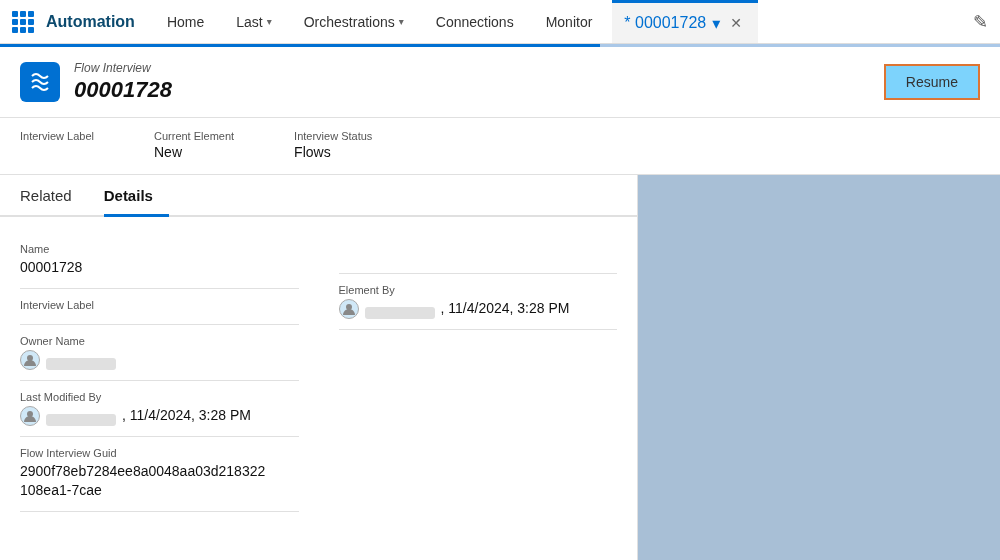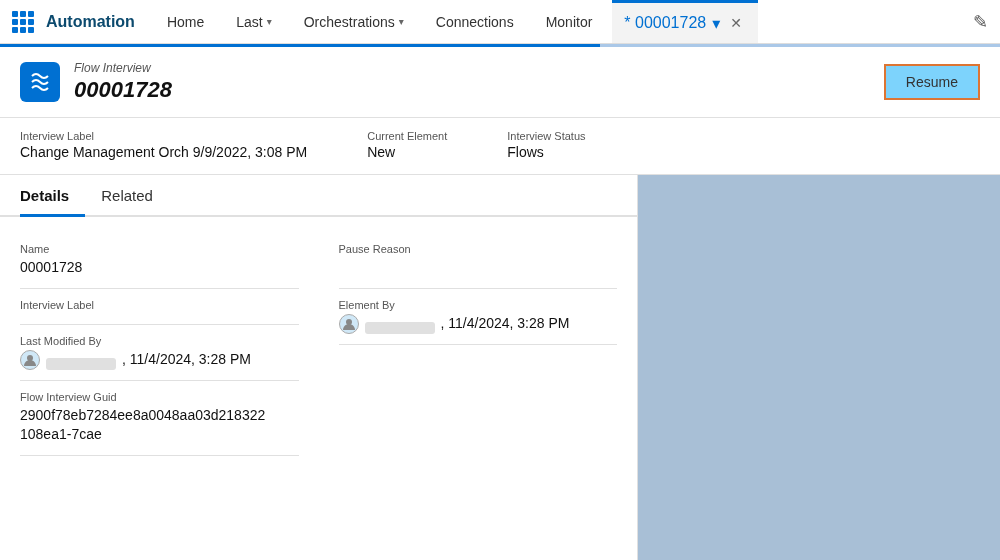--- a/index.html
+++ b/index.html
@@ -276,49 +276,60 @@
       <span class="record-subtitle">Flow Interview</span>
       <span class="record-title">00001728</span>
     </div>
   </div>
   <button class="resume-button">Resume</button>
 </div>
 
 <div class="fields-row">
   <div class="field-group">
     <span class="field-label">Interview Label</span>
-    <span class="field-value">Change Management Orch 9/9/2022, 3:08 PM</span>
   </div>
   <div class="field-group">
     <span class="field-label">Current Element</span>
     <span class="field-value">New</span>
   </div>
   <div class="field-group">
     <span class="field-label">Interview Status</span>
     <span class="field-value">Flows</span>
   </div>
 </div>
 
 <div class="main-content">
   <div class="left-panel">
 
     <div class="tabs">
+      <div class="tab">Related</div>
       <div class="tab active">Details</div>
-      <div class="tab">Related</div>
     </div>
 
     <div class="details-content">
 
       <div>
         <div class="detail-field">
           <div class="detail-field-label">Name</div>
           <div class="detail-field-value">00001728</div>
         </div>
         <div class="detail-field">
           <div class="detail-field-label">Interview Label</div>
+        </div>
+        <div class="detail-field">
+          <div class="detail-field-label">Owner Name</div>
+          <div class="detail-field-value user-row">
+            <div class="user-avatar">
+              <svg width="14" height="14" viewBox="0 0 14 14" fill="none">
+                  <circle cx="7" cy="5" r="3" fill="#888"></circle>
+                  <path d="M1 13c0-3.3 2.7-6 6-6s6 2.7 6 6" fill="#888"></path>
+                </svg>
+            </div>
+            <span class="user-name-blur"></span>
+          </div>
         </div>
         <div class="detail-field">
           <div class="detail-field-label">Last Modified By</div>
           <div class="detail-field-value user-row">
             <div class="user-avatar">
               <svg width="14" height="14" viewBox="0 0 14 14" fill="none">
                   <circle cx="7" cy="5" r="3" fill="#888"></circle>
                   <path d="M1 13c0-3.3 2.7-6 6-6s6 2.7 6 6" fill="#888"></path>
                 </svg>
             </div>
@@ -331,21 +342,20 @@
           <div class="detail-field-value">2900f78eb7284ee8a0048aa03d218322<br>108ea1-7cae</div>
         </div>
         <div class="detail-field" style="border-bottom:none;">
           
           
         </div>
       </div>
 
       <div>
         <div class="detail-field">
-          <div class="detail-field-label">Pause Reason</div>
           <div class="detail-field-value">&nbsp;</div>
         </div>
         <div class="detail-field">
           <div class="detail-field-label">Element By</div>
           <div class="detail-field-value user-row">
             <div class="user-avatar">
               <svg width="14" height="14" viewBox="0 0 14 14" fill="none">
                   <circle cx="7" cy="5" r="3" fill="#888"></circle>
                   <path d="M1 13c0-3.3 2.7-6 6-6s6 2.7 6 6" fill="#888"></path>
                 </svg>

